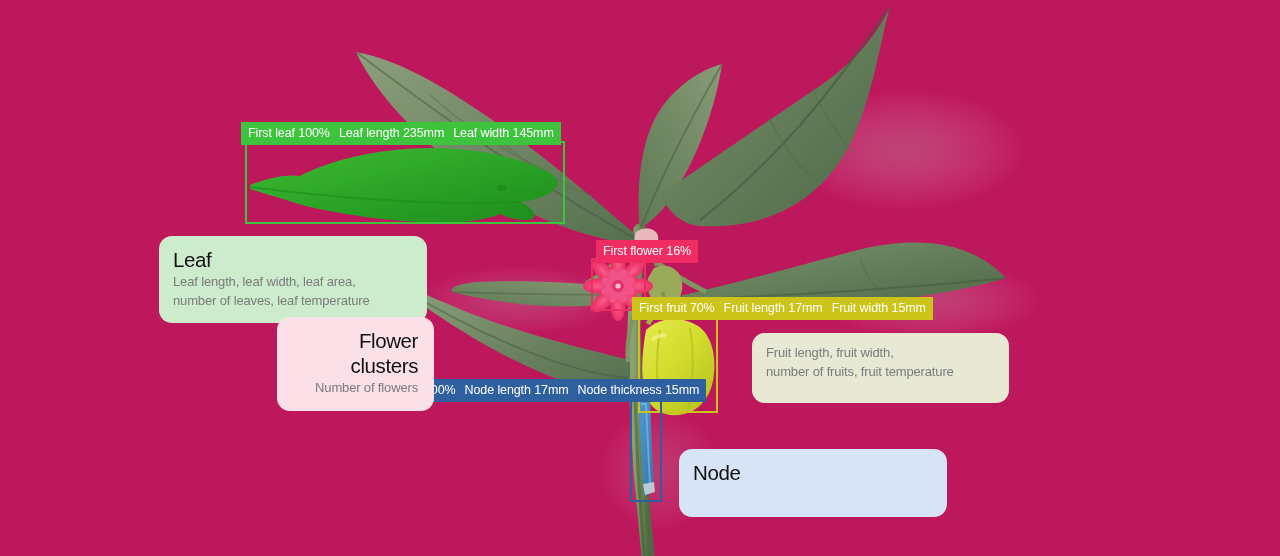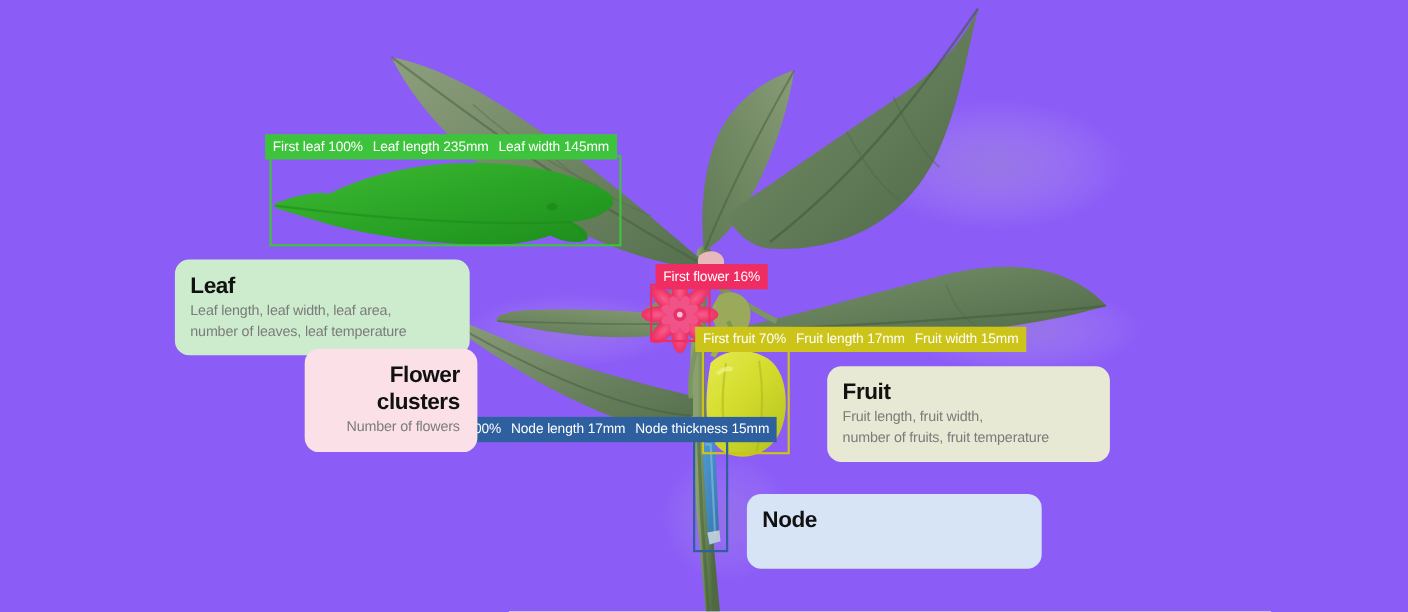--- a/index.html
+++ b/index.html
@@ -43,38 +43,38 @@
 
   
   .info-card {
     position: absolute;
     box-sizing: border-box;
     border-radius: 13px;
     padding: 11px 16px 13px 14px;
   }
   .info-card .card-title {
     font-size: 20.5px;
-    font-weight: bold;
+    font-weight: normal;
     color: #111111;
     line-height: 25px;
     letter-spacing: -0.4px;
     margin-bottom: 1px;
   }
   .info-card .card-desc {
     font-size: 13px;
     color: #7b7b7b;
     line-height: 18.5px;
     letter-spacing: -0.15px;
     white-space: pre-line;
   }
 </style>
 </head>
 <body>
 
-<div id="stage" style="width: 1280px; height: 556px; background: #8b5cf6;">
+<div id="stage" style="width: 1280px; height: 556px; background: #be185d;">
 
   <svg id="plant" width="1280" height="556" viewBox="0 0 1280 556">
     <defs>
       <linearGradient id="lfA" x1="0" y1="0" x2="1" y2="1">
         <stop offset="0%" stop-color="#7d9470"></stop>
         <stop offset="45%" stop-color="#66805c"></stop>
         <stop offset="100%" stop-color="#4e6848"></stop>
       </linearGradient>
       <linearGradient id="lfB" x1="0" y1="0" x2="1" y2="1">
         <stop offset="0%" stop-color="#8da07e"></stop>
@@ -242,21 +242,20 @@
       <div class="card-desc">Leaf length, leaf width, leaf area,
 number of leaves, leaf temperature</div>
     </div>
 
     <div class="info-card" id="card-flower" style="left: 277px; top: 317px; width: 157px; min-height: 53px; background: rgb(251, 224, 232); text-align: right;">
       <div class="card-title">Flower clusters</div>
       <div class="card-desc">Number of flowers</div>
     </div>
 
     <div class="info-card" id="card-fruit" style="left: 752px; top: 333px; width: 257px; min-height: 70px; background: rgb(231, 233, 212);">
-      <div class="card-title">Fruit</div>
       <div class="card-desc">Fruit length, fruit width,
 number of fruits, fruit temperature</div>
     </div>
 
     <div class="info-card" id="card-node" style="left: 679px; top: 449px; width: 268px; min-height: 68px; background: rgb(214, 228, 245);">
       <div class="card-title">Node</div>
     </div>
   </div>
 </div>
 

